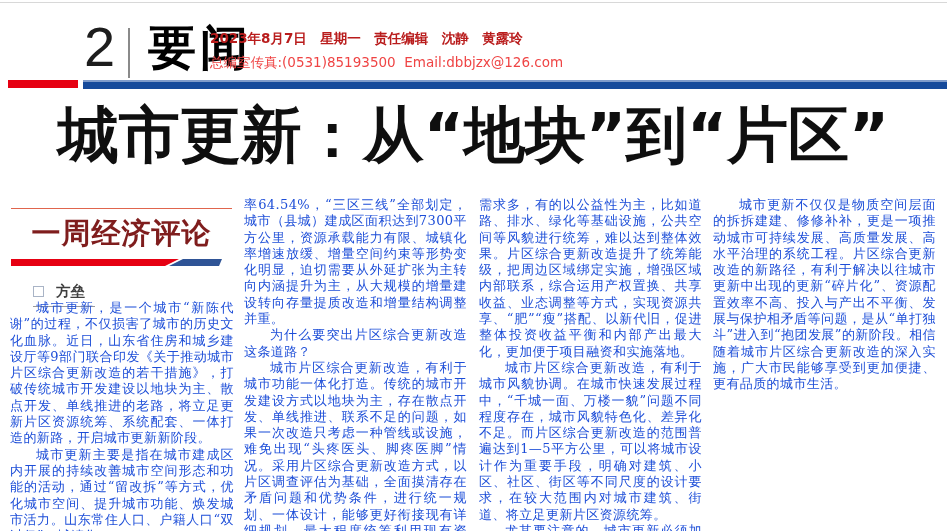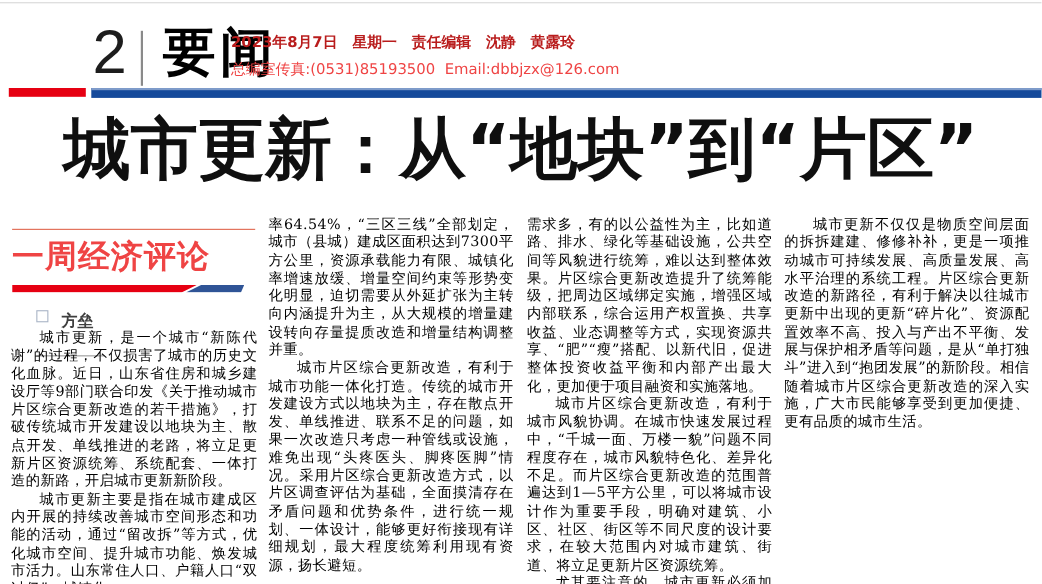--- a/index.html
+++ b/index.html
@@ -24,42 +24,42 @@
     background: #154a9b; border-top: 2px solid #7e9bca; }
 
   
   .headline { position: absolute; left: 0; top: 95px; width: 947px; text-align: center;
     font-size: 61px; font-weight: 900; color: #0f0f0f; letter-spacing: 0px;
     font-family: "DejaVu Sans", sans-serif; white-space: nowrap; }
 
   
   .badge { position: absolute; left: 11px; top: 208px; width: 221px; }
   .badge-topline { height: 1px; background: #e0654d; }
-  .badge-title { margin-top: 5px; text-align: left; font-size: 29px; font-weight: 900;
-    color: #ef4444; letter-spacing: 1px; font-family: "DejaVu Sans", sans-serif; }
+  .badge-title { margin-top: 5px; text-align: center; font-size: 29px; font-weight: 900;
+    color: #7f1d1d; letter-spacing: 1px; font-family: "DejaVu Sans", sans-serif; }
   .badge-bar { margin-top: 5px; height: 7px; display: flex; }
   .badge-bar-red { width: 168px; background: #e60012;
     clip-path: polygon(0 0, 100% 0, calc(100% - 14px) 100%, 0 100%); }
   .badge-bar-blue { width: 53px; margin-left: -10px; background: #2f5496;
     clip-path: polygon(14px 0, 100% 0, calc(100% - 3px) 100%, 0 100%); }
 
   
-  .author { position: absolute; left: 33px; top: 282px; display: inline-flex; align-items: flex-start;
-    border-bottom: 1px solid #9a9a9a; padding: 0 10px 22px 0; }
+  .author { position: absolute; left: 33px; top: 282px; display: inline-flex; align-items: center;
+    border-bottom: 1px solid #9a9a9a; padding: 0 10px 5px 0; }
   .author-box { width: 11px; height: 11px; border: 1px solid #a9b4c6; display: inline-block; }
   .author-name { margin-left: 12px; font-size: 14.5px; font-weight: 700; color: #3f3f3f;
     font-family: "DejaVu Serif", "Liberation Serif", serif; }
 
   
   .col { position: absolute; top: 197px; width: 223px; }
   .col-1 { left: 10px; top: 300px; width: 224px; }
   .col-2 { left: 244px; }
   .col-3 { left: 479px; }
   .col-4 { left: 713px; }
-  .para { font-size: 13px; line-height: 16.3px; text-align: justify; color: #000000;
+  .para { font-size: 13px; line-height: 16.3px; text-align: justify; color: #1d4ed8;
     letter-spacing: 0.4px; font-family: "DejaVu Serif", "Liberation Serif", serif; }
   .para.indent { text-indent: 2em; }
 </style>
 </head>
 <body>
 
 <div class="page">
 
   <div class="top-hairline"></div>
 
@@ -86,20 +86,21 @@
     <span class="author-box"></span>
     <span class="author-name">方垒</span>
   </div>
 
   <div class="col col-1">
       <p class="para indent">城市更新，是一个城市“新陈代谢”的过程，不仅损害了城市的历史文化血脉。近日，山东省住房和城乡建设厅等9部门联合印发《关于推动城市片区综合更新改造的若干措施》，打破传统城市开发建设以地块为主、散点开发、单线推进的老路，将立足更新片区资源统筹、系统配套、一体打造的新路，开启城市更新新阶段。</p>
       <p class="para indent">城市更新主要是指在城市建成区内开展的持续改善城市空间形态和功能的活动，通过“留改拆”等方式，优化城市空间、提升城市功能、焕发城市活力。山东常住人口、户籍人口“双过亿”，城镇化</p>
     </div>
   <div class="col col-2">
       <p class="para">率64.54%，“三区三线”全部划定，城市（县城）建成区面积达到7300平方公里，资源承载能力有限、城镇化率增速放缓、增量空间约束等形势变化明显，迫切需要从外延扩张为主转向内涵提升为主，从大规模的增量建设转向存量提质改造和增量结构调整并重。</p>
+      <p class="para indent">为什么要突出片区综合更新改造这条道路？</p>
       <p class="para indent">城市片区综合更新改造，有利于城市功能一体化打造。传统的城市开发建设方式以地块为主，存在散点开发、单线推进、联系不足的问题，如果一次改造只考虑一种管线或设施，难免出现“头疼医头、脚疼医脚”情况。采用片区综合更新改造方式，以片区调查评估为基础，全面摸清存在矛盾问题和优势条件，进行统一规划、一体设计，能够更好衔接现有详细规划，最大程度统筹利用现有资源，扬长避短。</p>
     </div>
   <div class="col col-3">
       <p class="para">需求多，有的以公益性为主，比如道路、排水、绿化等基础设施，公共空间等风貌进行统筹，难以达到整体效果。片区综合更新改造提升了统筹能级，把周边区域绑定实施，增强区域内部联系，综合运用产权置换、共享收益、业态调整等方式，实现资源共享、“肥”“瘦”搭配、以新代旧，促进整体投资收益平衡和内部产出最大化，更加便于项目融资和实施落地。</p>
       <p class="para indent">城市片区综合更新改造，有利于城市风貌协调。在城市快速发展过程中，“千城一面、万楼一貌”问题不同程度存在，城市风貌特色化、差异化不足。而片区综合更新改造的范围普遍达到1—5平方公里，可以将城市设计作为重要手段，明确对建筑、小区、社区、街区等不同尺度的设计要求，在较大范围内对城市建筑、街道、将立足更新片区资源统筹。</p>
       <p class="para indent">尤其要注意的，城市更新必须加强历史文化的保护和传承。一个城市的历史遗迹、文化古迹、人文底蕴，是城市生命的</p>
     </div>
   <div class="col col-4">
       <p class="para indent">城市更新不仅仅是物质空间层面的拆拆建建、修修补补，更是一项推动城市可持续发展、高质量发展、高水平治理的系统工程。片区综合更新改造的新路径，有利于解决以往城市更新中出现的更新“碎片化”、资源配置效率不高、投入与产出不平衡、发展与保护相矛盾等问题，是从“单打独斗”进入到“抱团发展”的新阶段。相信随着城市片区综合更新改造的深入实施，广大市民能够享受到更加便捷、更有品质的城市生活。</p>
     </div>

